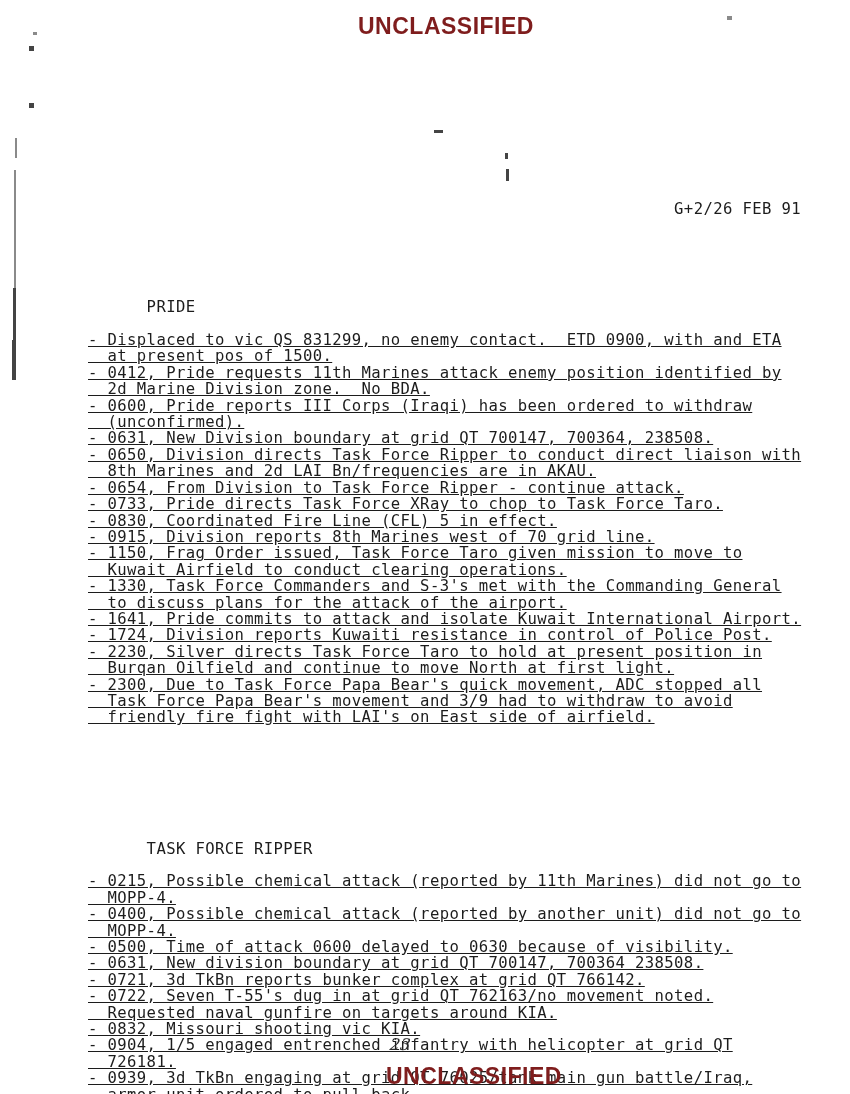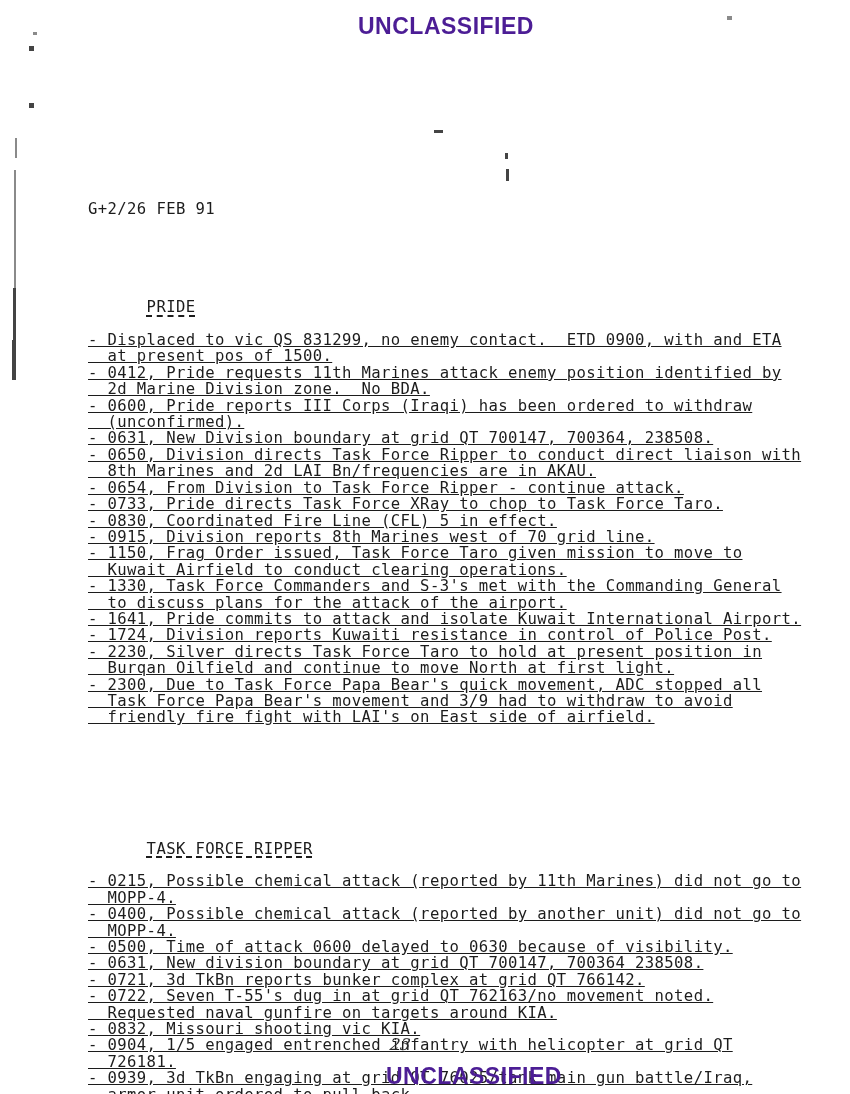--- a/index.html
+++ b/index.html
@@ -11,41 +11,40 @@
     font-family: "DejaVu Sans Mono", monospace;
   }
   .page {
     position: absolute; inset: 0;
     background: #ffffff;
   }
   .classification {
     position: absolute;
     font-family: "Liberation Sans", sans-serif;
     font-weight: bold;
-    color: #4c1d95;
+    color: #7f1d1d;
     letter-spacing: 0.5px;
     white-space: nowrap;
   }
   .classification.top  { top: 13px;  left: 358px; font-size: 23px; }
   .classification.bottom { top: 1063px; left: 386px; font-size: 23px; }
   .doc-text {
     position: absolute;
     left: 88px; top: 168px;
     font-family: "DejaVu Sans Mono", monospace;
     font-size: 15.6px;
     line-height: 16.4px;
     letter-spacing: 0.38px;
     color: #1c1c1c;
     white-space: pre;
   }
-  .date-line { height: 16.4px; }
+  .date-line { height: 16.4px; text-align: right; }
   .doc-section { margin-top: 16.4px; }
   .section-title {
     display: inline-block;
-    text-decoration: underline;
     text-decoration-style: dashed;
     text-decoration-thickness: 1.5px;
     text-underline-offset: 3px;
   }
   .section-lines { white-space: pre; text-decoration: underline; }
   .page-number {
     position: absolute;
     left: 390px; top: 1035px;
     font-family: "DejaVu Serif", serif;
     font-style: italic;

